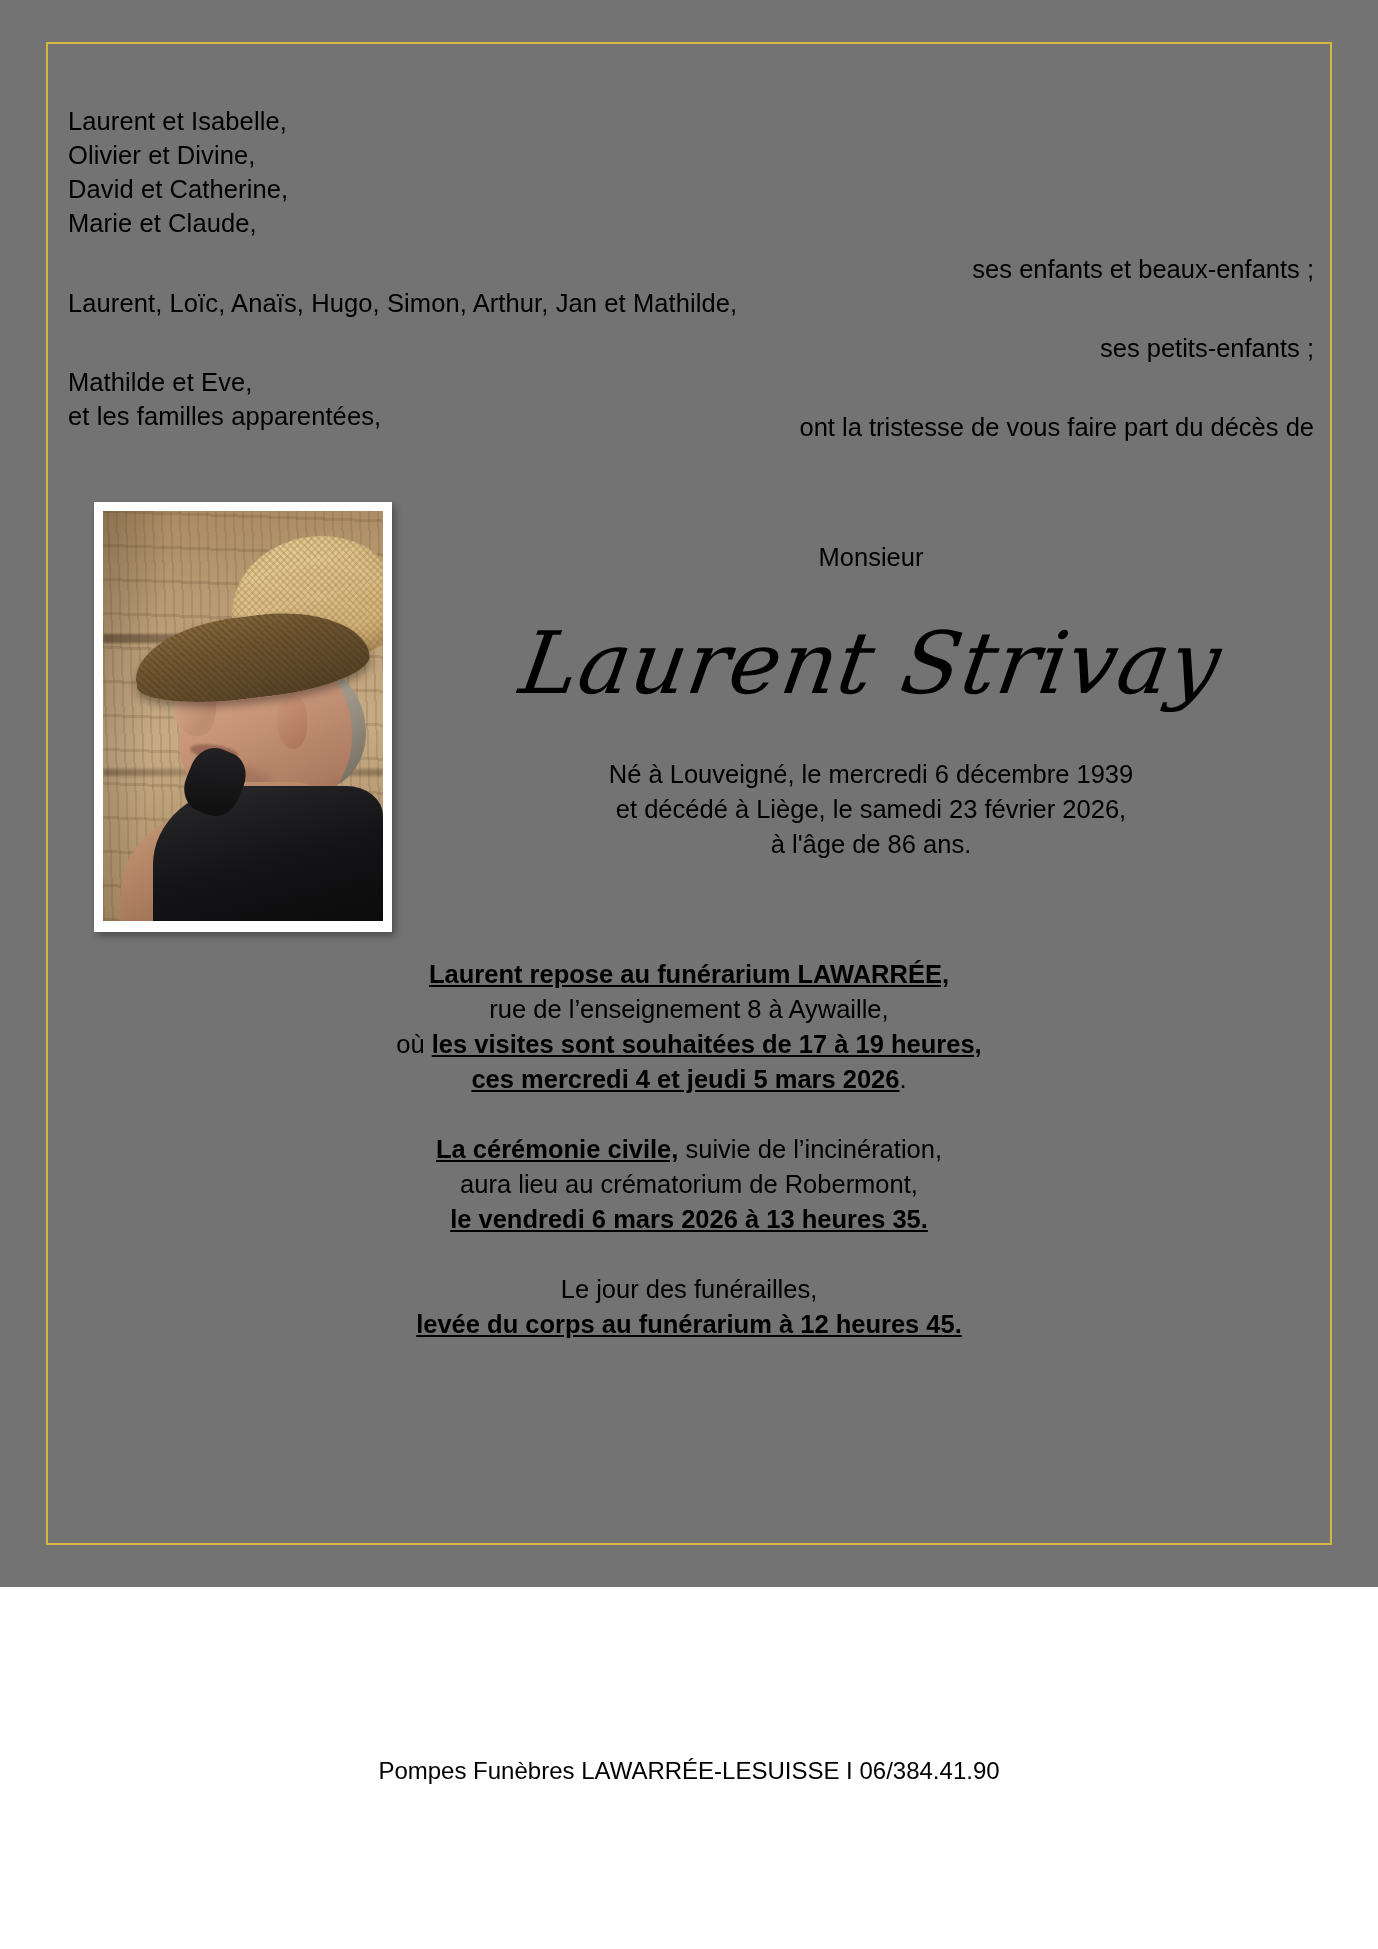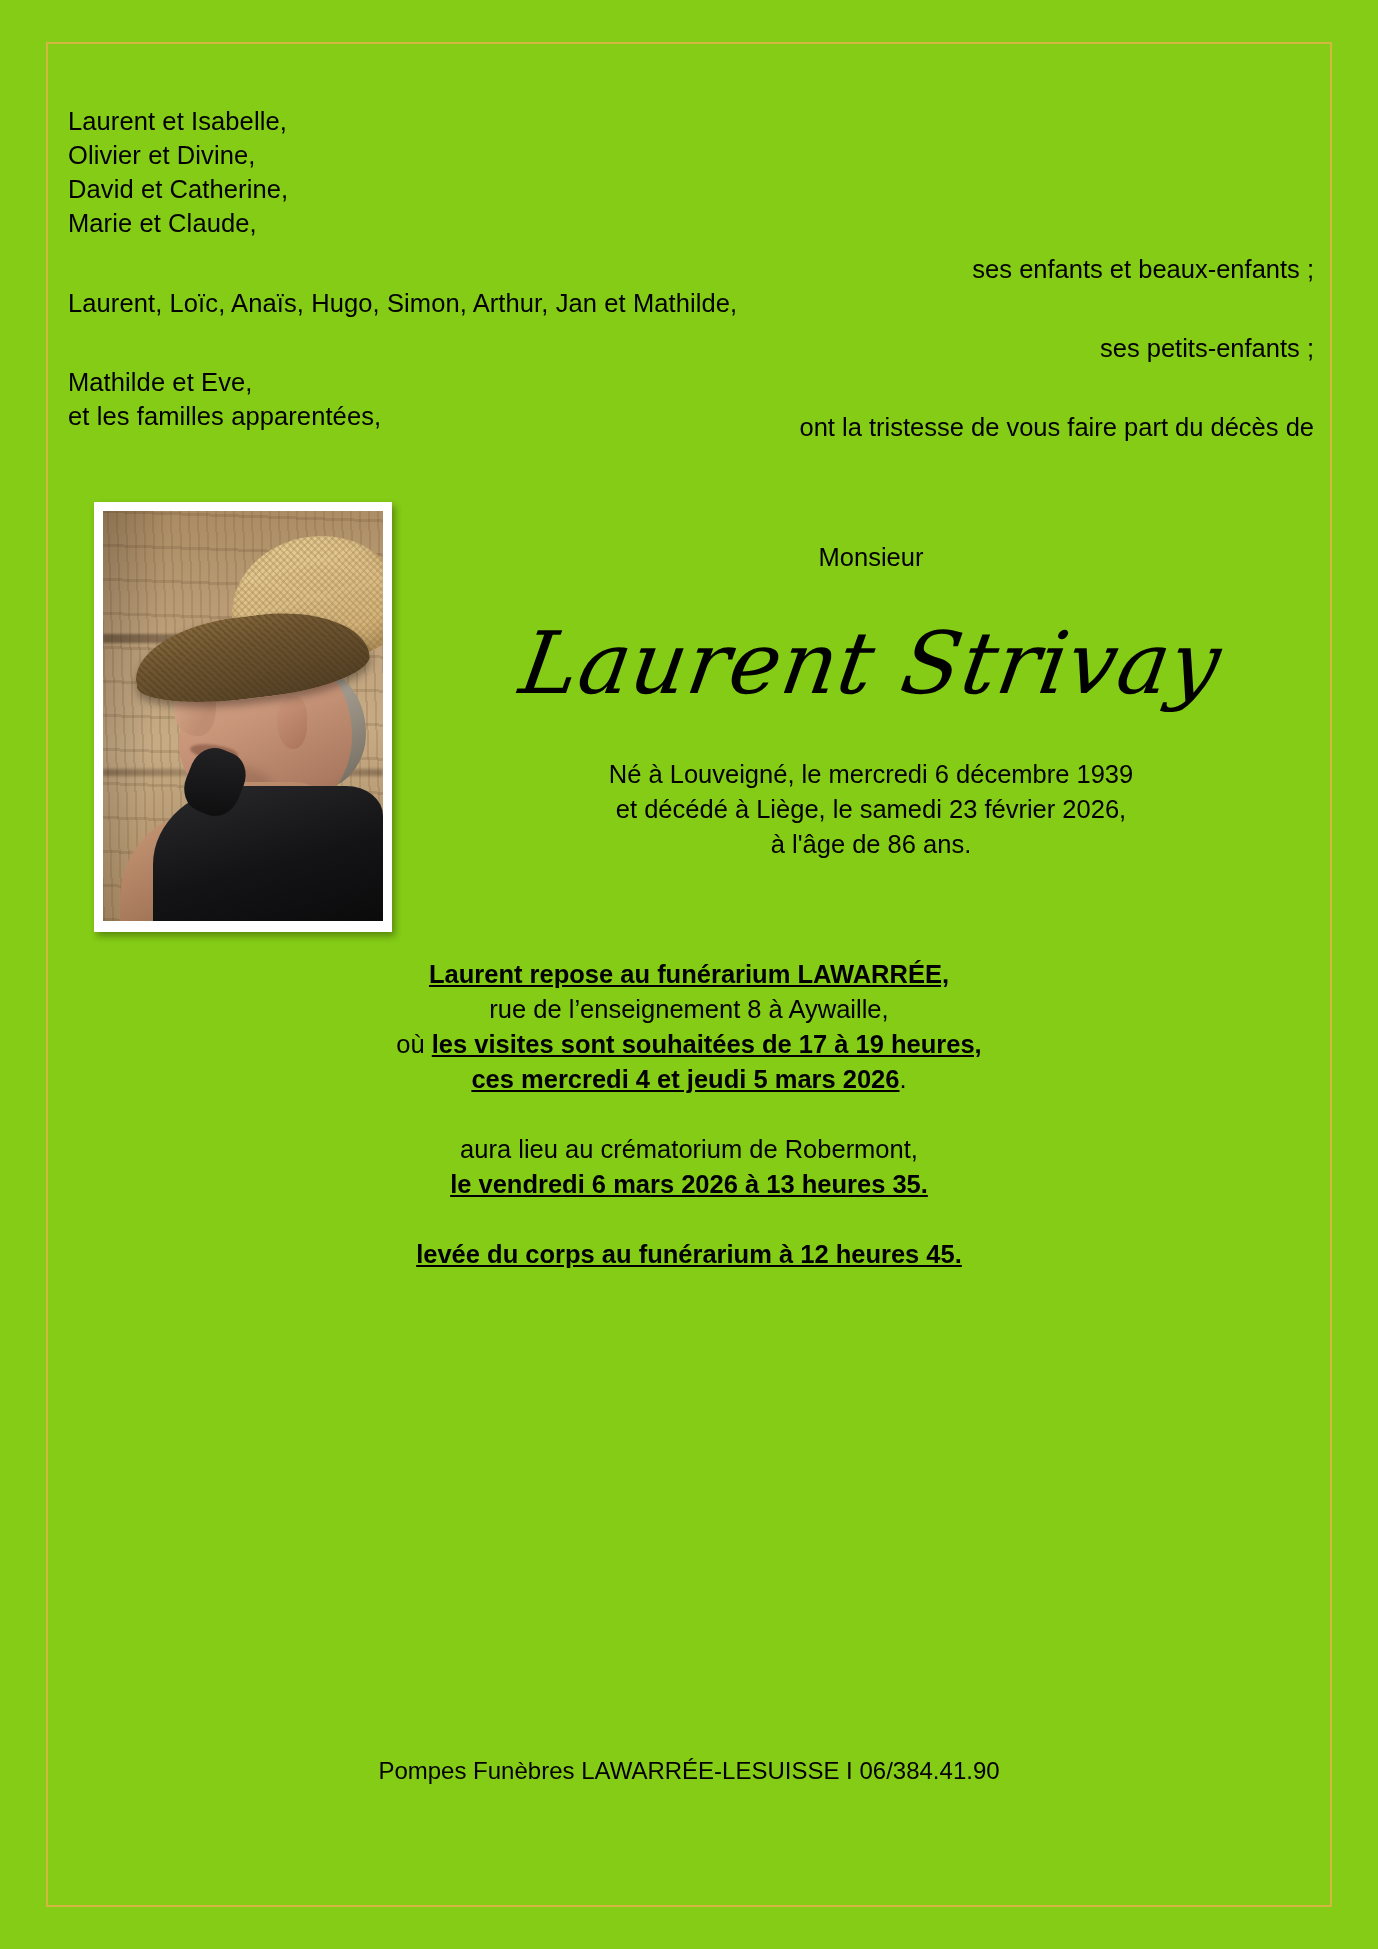--- a/index.html
+++ b/index.html
@@ -11,22 +11,22 @@
     width: 1378px;
     height: 1949px;
     font-family: "Liberation Sans", sans-serif;
     color: #000000;
     overflow: hidden;
   }
 
   .page {
     position: relative;
     width: 1378px;
-    height: 1949px;
-    background: #84cc16;
+    height: 1587px;
+    background: #737373;
     box-sizing: border-box;
   }
 
   
   .gold-frame {
     position: absolute;
     left: 46px;
     top: 42px;
     right: 46px;
     bottom: 42px;
@@ -376,27 +376,29 @@
       <div>
         <div><b>Laurent repose au funérarium LAWARRÉE,</b></div>
         <div>rue de l’enseignement 8 à Aywaille,</div>
         <div><span>où </span><b>les visites sont souhaitées de 17 à 19 heures,</b></div>
         <div><b>ces mercredi 4 et jeudi 5 mars 2026</b><span>.</span></div>
       </div>
 
       <div class="block-gap"></div>
 
       <div>
+        <div><b>La cérémonie civile,</b><span> suivie de l’incinération,</span></div>
         <div>aura lieu au crématorium de Robermont,</div>
         <div><b>le vendredi 6 mars 2026 à 13 heures 35.</b></div>
       </div>
 
       <div class="block-gap"></div>
 
       <div>
+        <div>Le jour des funérailles,</div>
         <div><b>levée du corps au funérarium à 12 heures 45.</b></div>
       </div>
 
     </div>
 
     <div class="footer">Pompes Funèbres LAWARRÉE-LESUISSE I 06/384.41.90</div>
 
   </div>
 </div>
 

